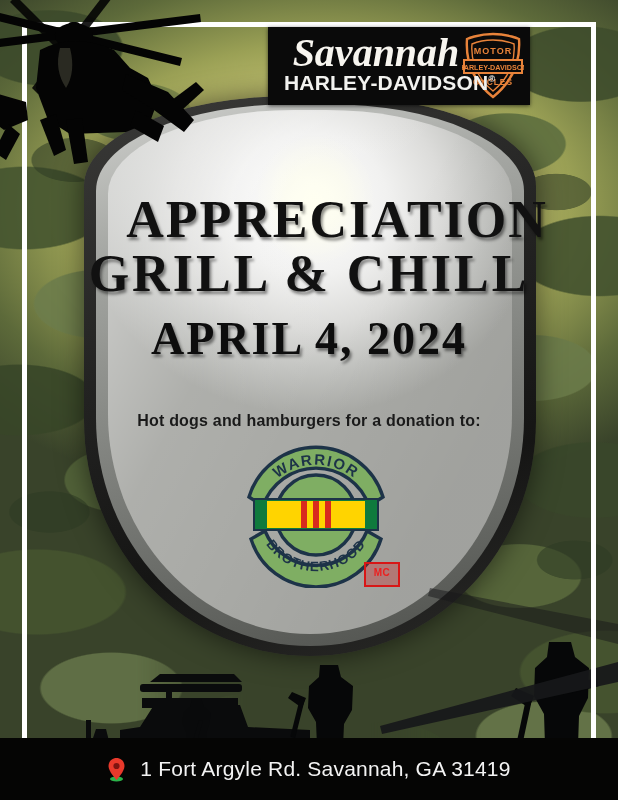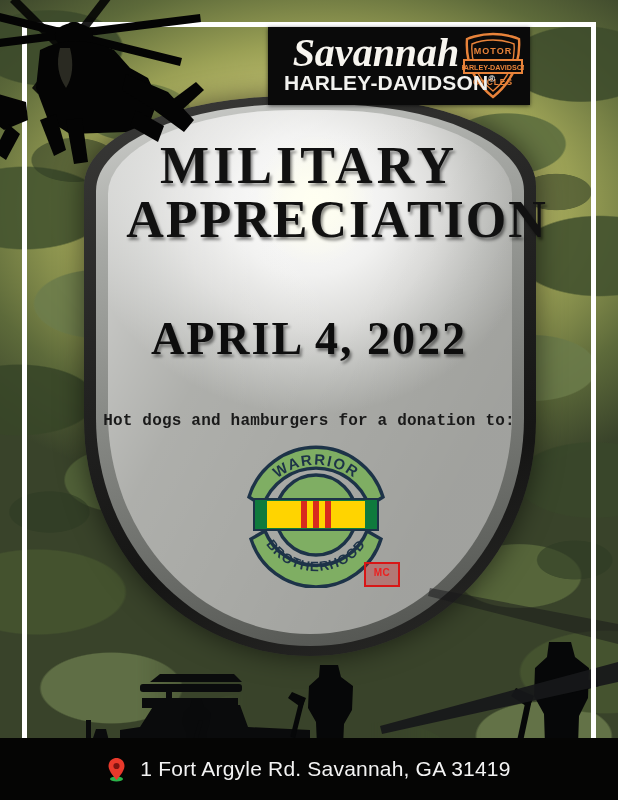--- a/index.html
+++ b/index.html
@@ -94,21 +94,21 @@
   .txt{position:absolute;left:0;width:618px;text-align:center;color:#111;
     font-family:"Liberation Serif",serif;font-weight:700;
     text-shadow:2px 3px 3px rgba(0,0,0,.45);}
   .t1{top:136px;font-size:52px;letter-spacing:4px;}
   .t2{top:190px;font-size:52px;letter-spacing:2px;margin-left:28px;}
   .t3{top:244px;font-size:52px;letter-spacing:3px;}
   .t4{top:312px;font-size:46px;letter-spacing:2px;color:#0d0d0d;}
   .t5{top:370px;font-size:27px;letter-spacing:2px;text-shadow:1px 2px 2px rgba(0,0,0,.35);
       font-family:"Liberation Mono",monospace;font-weight:700;}
   .t6{top:412px;font-size:16px;letter-spacing:.2px;text-shadow:none;font-weight:700;
-      font-family:Liberation Mono, monospace;color:#1a1a1a;}
+      font-family:Liberation Sans, sans-serif;color:#1a1a1a;}
 
   
   .wb{position:absolute;left:241px;top:443px;width:150px;height:145px;}
   .mc-badge{position:absolute;left:364px;top:562px;width:32px;height:21px;
     border:2px solid #d81616;background:rgba(216,22,22,.30);
     color:#ec2020;font-size:10px;font-weight:700;line-height:17px;text-align:center;
     font-family:"Liberation Sans",sans-serif;letter-spacing:.5px;}
 
   
   .footer{position:absolute;left:0;bottom:0;width:618px;height:62px;background:#050504;
@@ -216,23 +216,23 @@
     <svg class="hd-badge" viewBox="0 0 62 70">
       <path d="M31 3 C46 3 57 8 57 8 C58 22 56 46 31 66 C6 46 4 22 5 8 C5 8 16 3 31 3 Z" fill="none" stroke="#e8833a" stroke-width="2.4"></path>
       <path d="M31 9 C43 9 52 13 52 13 C53 24 51 44 31 60 C11 44 9 24 10 13 C10 13 19 9 31 9 Z" fill="none" stroke="#e8833a" stroke-width="1.4"></path>
       <rect x="2" y="29" width="58" height="13" fill="#0a0a0a" stroke="#e8833a" stroke-width="2"></rect>
       <text x="31" y="39" text-anchor="middle" font-family="Liberation Sans, sans-serif" font-weight="700" font-size="7.2" fill="#e8833a">HARLEY-DAVIDSON</text>
       <text x="31" y="23" text-anchor="middle" font-family="Liberation Sans, sans-serif" font-weight="700" font-size="9" fill="#e8833a" letter-spacing="1">MOTOR</text>
       <text x="31" y="54" text-anchor="middle" font-family="Liberation Sans, sans-serif" font-weight="700" font-size="8.4" fill="#e8833a" letter-spacing="1">CYCLES</text>
     </svg>
   </div>
 
-  <div class="txt t1">MILITARY</div>
   <div class="txt t2">APPRECIATION</div>
-  <div class="txt t4">APRIL 4, 2022</div>
+  <div class="txt t3">GRILL &amp; CHILL</div>
+  <div class="txt t4">APRIL 4, 2024</div>
   <div class="txt t6">Hot dogs and hamburgers for a donation to:</div>
 
   <svg class="wb" viewBox="0 0 150 145">
     <defs>
       <path id="arcTop" d="M17 62 A62 62 0 0 1 133 62"></path>
       <path id="arcBot" d="M20 92 A60 60 0 0 0 130 92"></path>
     </defs>
     <circle cx="75" cy="72" r="40" fill="#7fae63" stroke="#1d3348" stroke-width="3.4"></circle>
     <path d="M8 54 A70 70 0 0 1 142 54 L128 63 A56 56 0 0 0 22 63 Z" fill="#7fae63" stroke="#1d3348" stroke-width="3.4"></path>
     <path d="M10 96 A68 68 0 0 0 140 96 L126 88 A55 55 0 0 1 24 88 Z" fill="#7fae63" stroke="#1d3348" stroke-width="3.4"></path>

